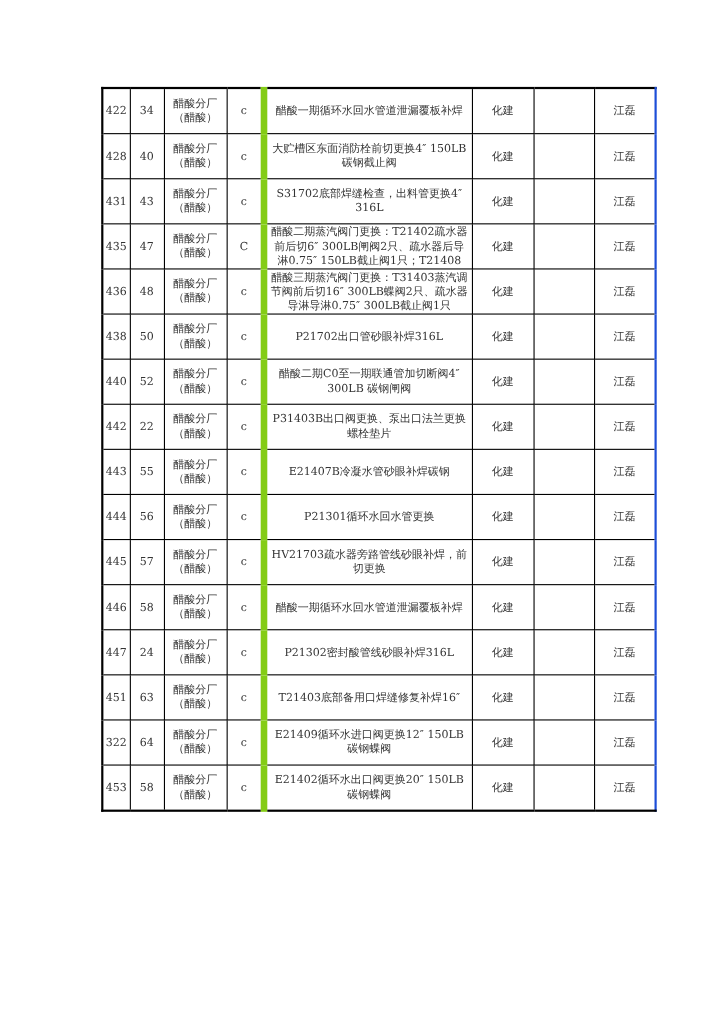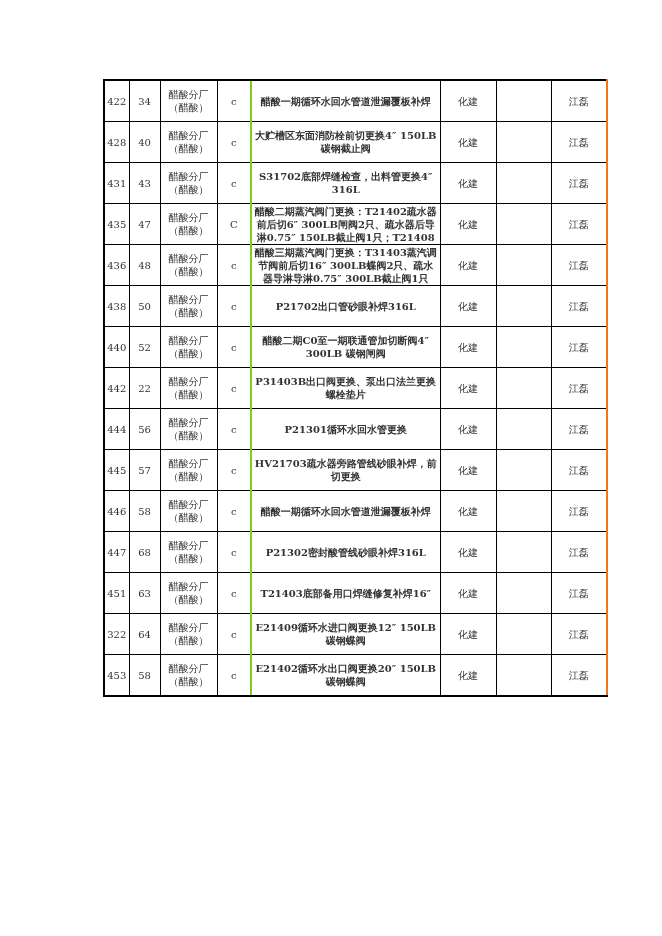--- a/index.html
+++ b/index.html
@@ -1,26 +1,26 @@
 <!DOCTYPE html>
 <html><head>
 <meta charset="utf-8">
 <style>
   html, body { margin: 0; padding: 0; background: #ffffff; }
   body { width: 662px; height: 936px; position: relative; overflow: hidden;
          font-family: "DejaVu Serif", "Liberation Serif", serif; color: #333; }
-  .sheet { position: absolute; left: 62px; top: 79px; padding-left: 41px; }
+  .sheet { position: absolute; left: 51px; top: 79px; padding-left: 41px; }
   table { border-collapse: collapse; table-layout: fixed; }
   td { border: 1px solid #000; padding: 0 2px; text-align: center; vertical-align: middle;
        font-size: 10px; line-height: 13px; height: 40px; overflow: hidden; color: #333; }
   tr:first-child td { border-top: 2px solid #000; }
   tr:last-child td { border-bottom: 2px solid #000; }
   td.c1 { border-left: 2px solid #000; }
-  td.c8 { border-right: 2px solid #f97316; }
-  td.c5 { border-left: 2px solid #84cc16; font-weight: bold; }
+  td.c8 { border-right: 2px solid #1d4ed8; }
+  td.c5 { border-left: 6px solid #84cc16; }
   tr.thick td { border-top: 2px solid #000; }
   .desc-clip { display: block; max-height: 39px; overflow: hidden; }
   .unit { display: block; }
 </style>
 </head>
 <body>
 
 <div class="sheet">
   <table>
     <colgroup>
@@ -156,20 +156,35 @@
           </td>
     <td class="c4"><span>c</span></td>
     <td class="c5">
             <span class="desc-clip">P31403B出口阀更换、泵出口法兰更换螺栓垫片</span>
           </td>
     <td class="c6"><span>化建</span></td>
     <td class="c7"><span></span></td>
     <td class="c8"><span>江磊</span></td>
   </tr>
 
+  <tr>
+    <td class="c1"><span>443</span></td>
+    <td class="c2"><span>55</span></td>
+    <td class="c3">
+            <span class="unit">醋酸分厂</span>
+            <span class="unit">（醋酸）</span>
+          </td>
+    <td class="c4"><span>c</span></td>
+    <td class="c5">
+            <span class="desc-clip">E21407B冷凝水管砂眼补焊碳钢</span>
+          </td>
+    <td class="c6"><span>化建</span></td>
+    <td class="c7"><span></span></td>
+    <td class="c8"><span>江磊</span></td>
+  </tr>
 
   <tr>
     <td class="c1"><span>444</span></td>
     <td class="c2"><span>56</span></td>
     <td class="c3">
             <span class="unit">醋酸分厂</span>
             <span class="unit">（醋酸）</span>
           </td>
     <td class="c4"><span>c</span></td>
     <td class="c5">
@@ -207,21 +222,21 @@
     <td class="c5">
             <span class="desc-clip">醋酸一期循环水回水管道泄漏覆板补焊</span>
           </td>
     <td class="c6"><span>化建</span></td>
     <td class="c7"><span></span></td>
     <td class="c8"><span>江磊</span></td>
   </tr>
 
   <tr>
     <td class="c1"><span>447</span></td>
-    <td class="c2"><span>68</span></td>
+    <td class="c2"><span>24</span></td>
     <td class="c3">
             <span class="unit">醋酸分厂</span>
             <span class="unit">（醋酸）</span>
           </td>
     <td class="c4"><span>c</span></td>
     <td class="c5">
             <span class="desc-clip">P21302密封酸管线砂眼补焊316L</span>
           </td>
     <td class="c6"><span>化建</span></td>
     <td class="c7"><span></span></td>

